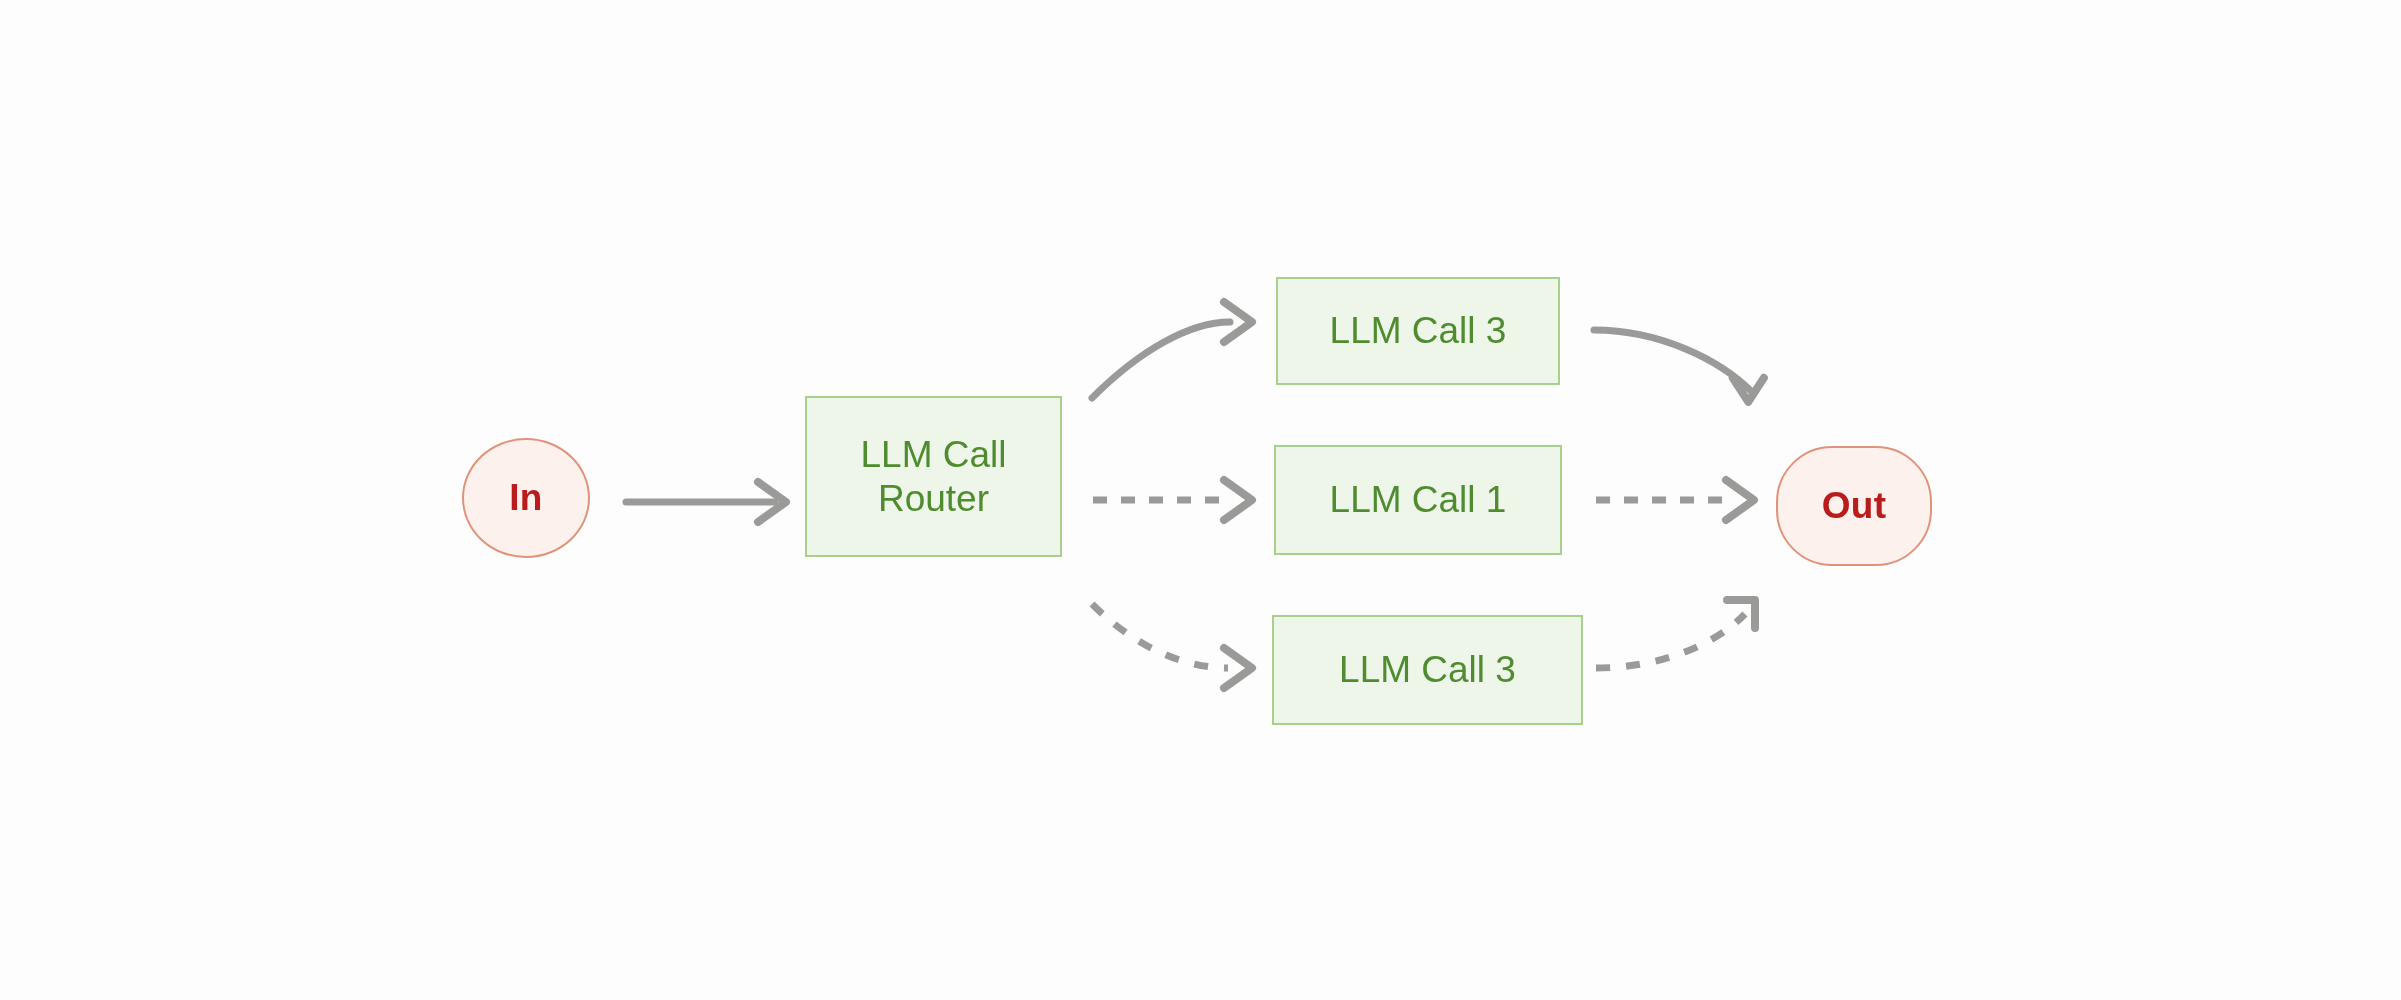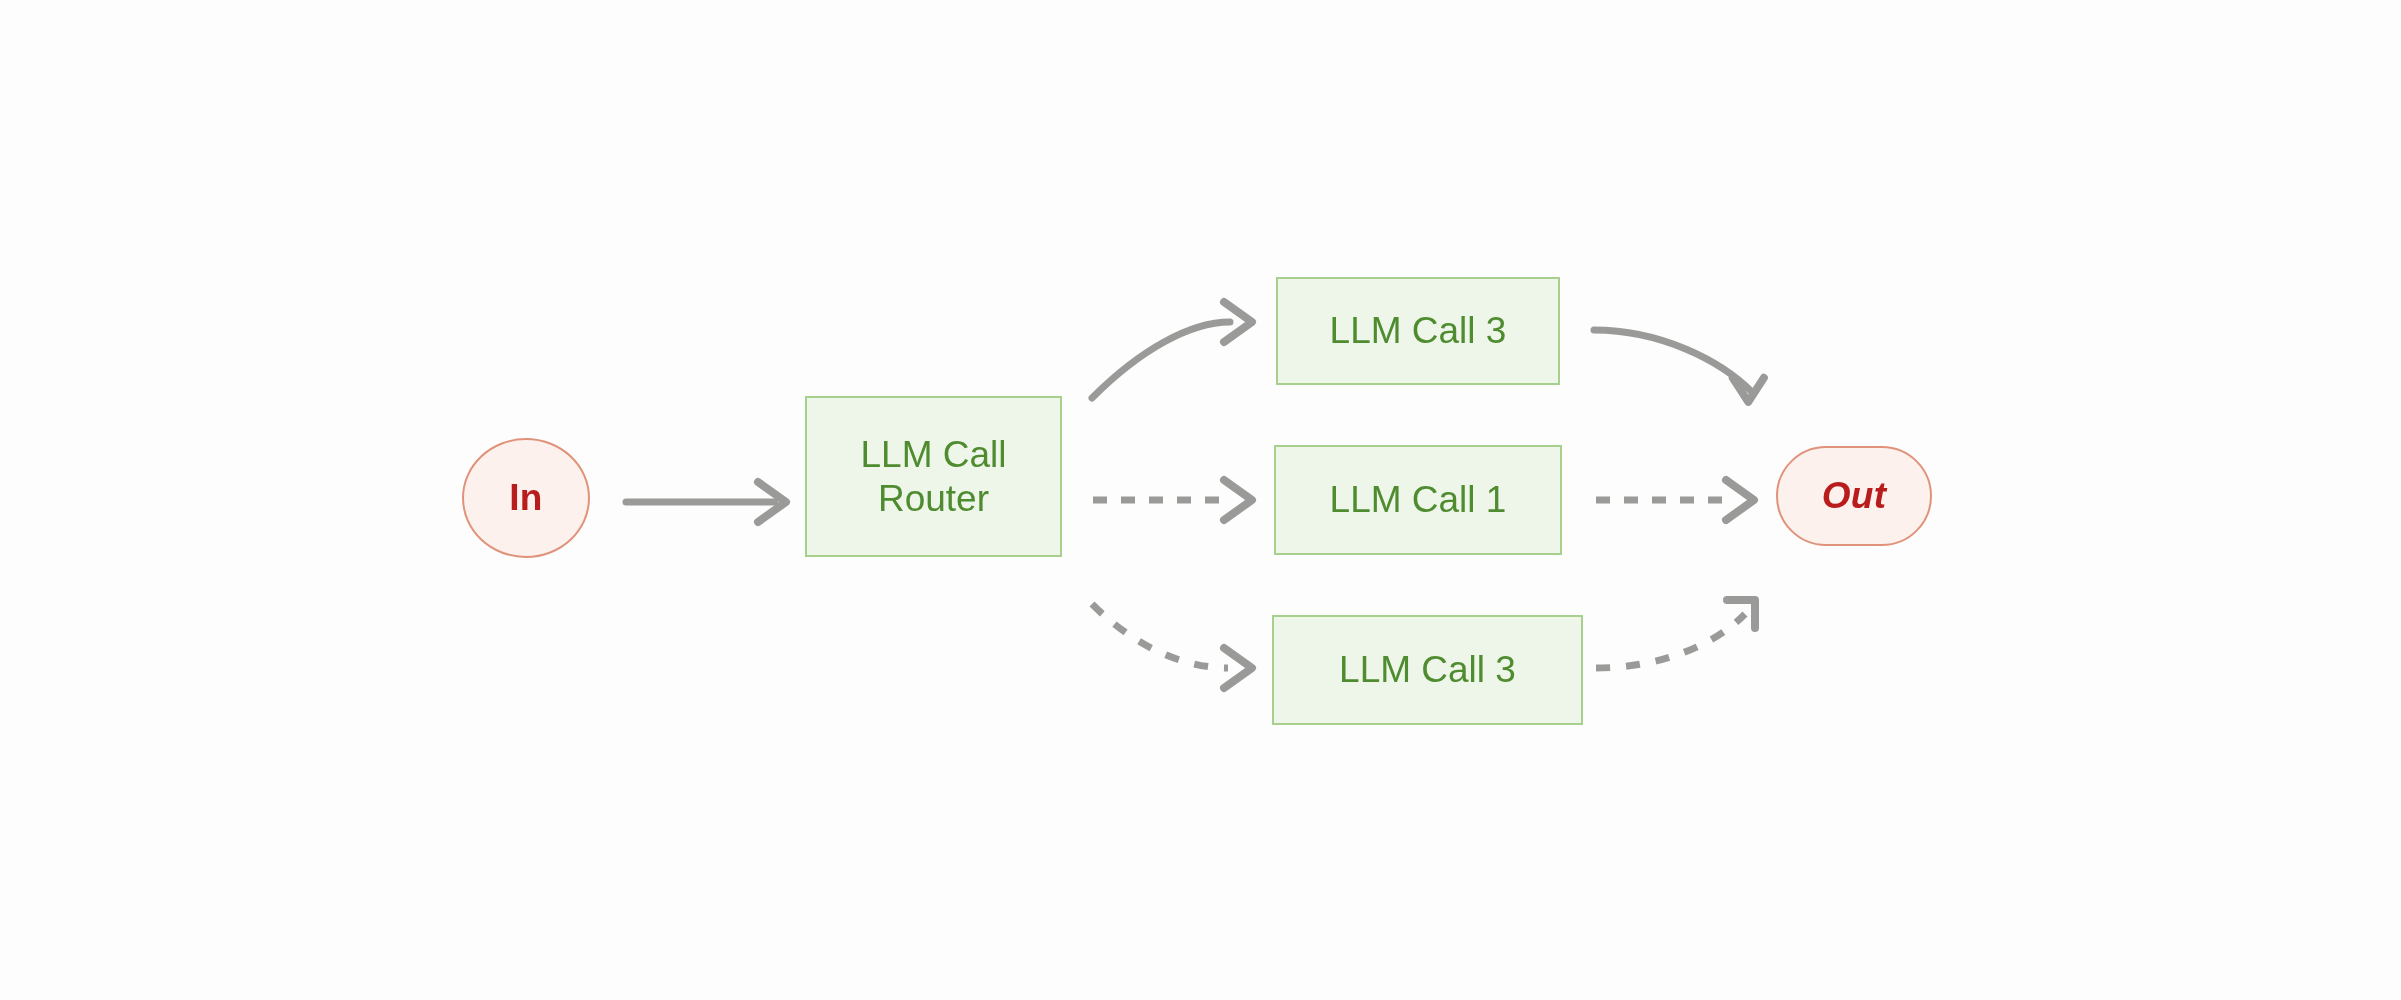--- a/index.html
+++ b/index.html
@@ -122,17 +122,17 @@
   </div>
 
   <div class="node llm-box" style="left:1274px; top:445px; width:288px; height:110px;">
     <span class="node-label">LLM Call 1</span>
   </div>
 
   <div class="node llm-box" style="left:1272px; top:615px; width:311px; height:110px;">
     <span class="node-label">LLM Call 3</span>
   </div>
 
-  <div class="node terminal terminal-out" style="left:1776px; top:446px; width:156px; height:100px;font-style:italic;">
+  <div class="node terminal terminal-out" style="left:1776px; top:446px; width:156px; height:120px;">
     <span class="node-label">Out</span>
   </div>
 
 </div>
 
 </body></html>

